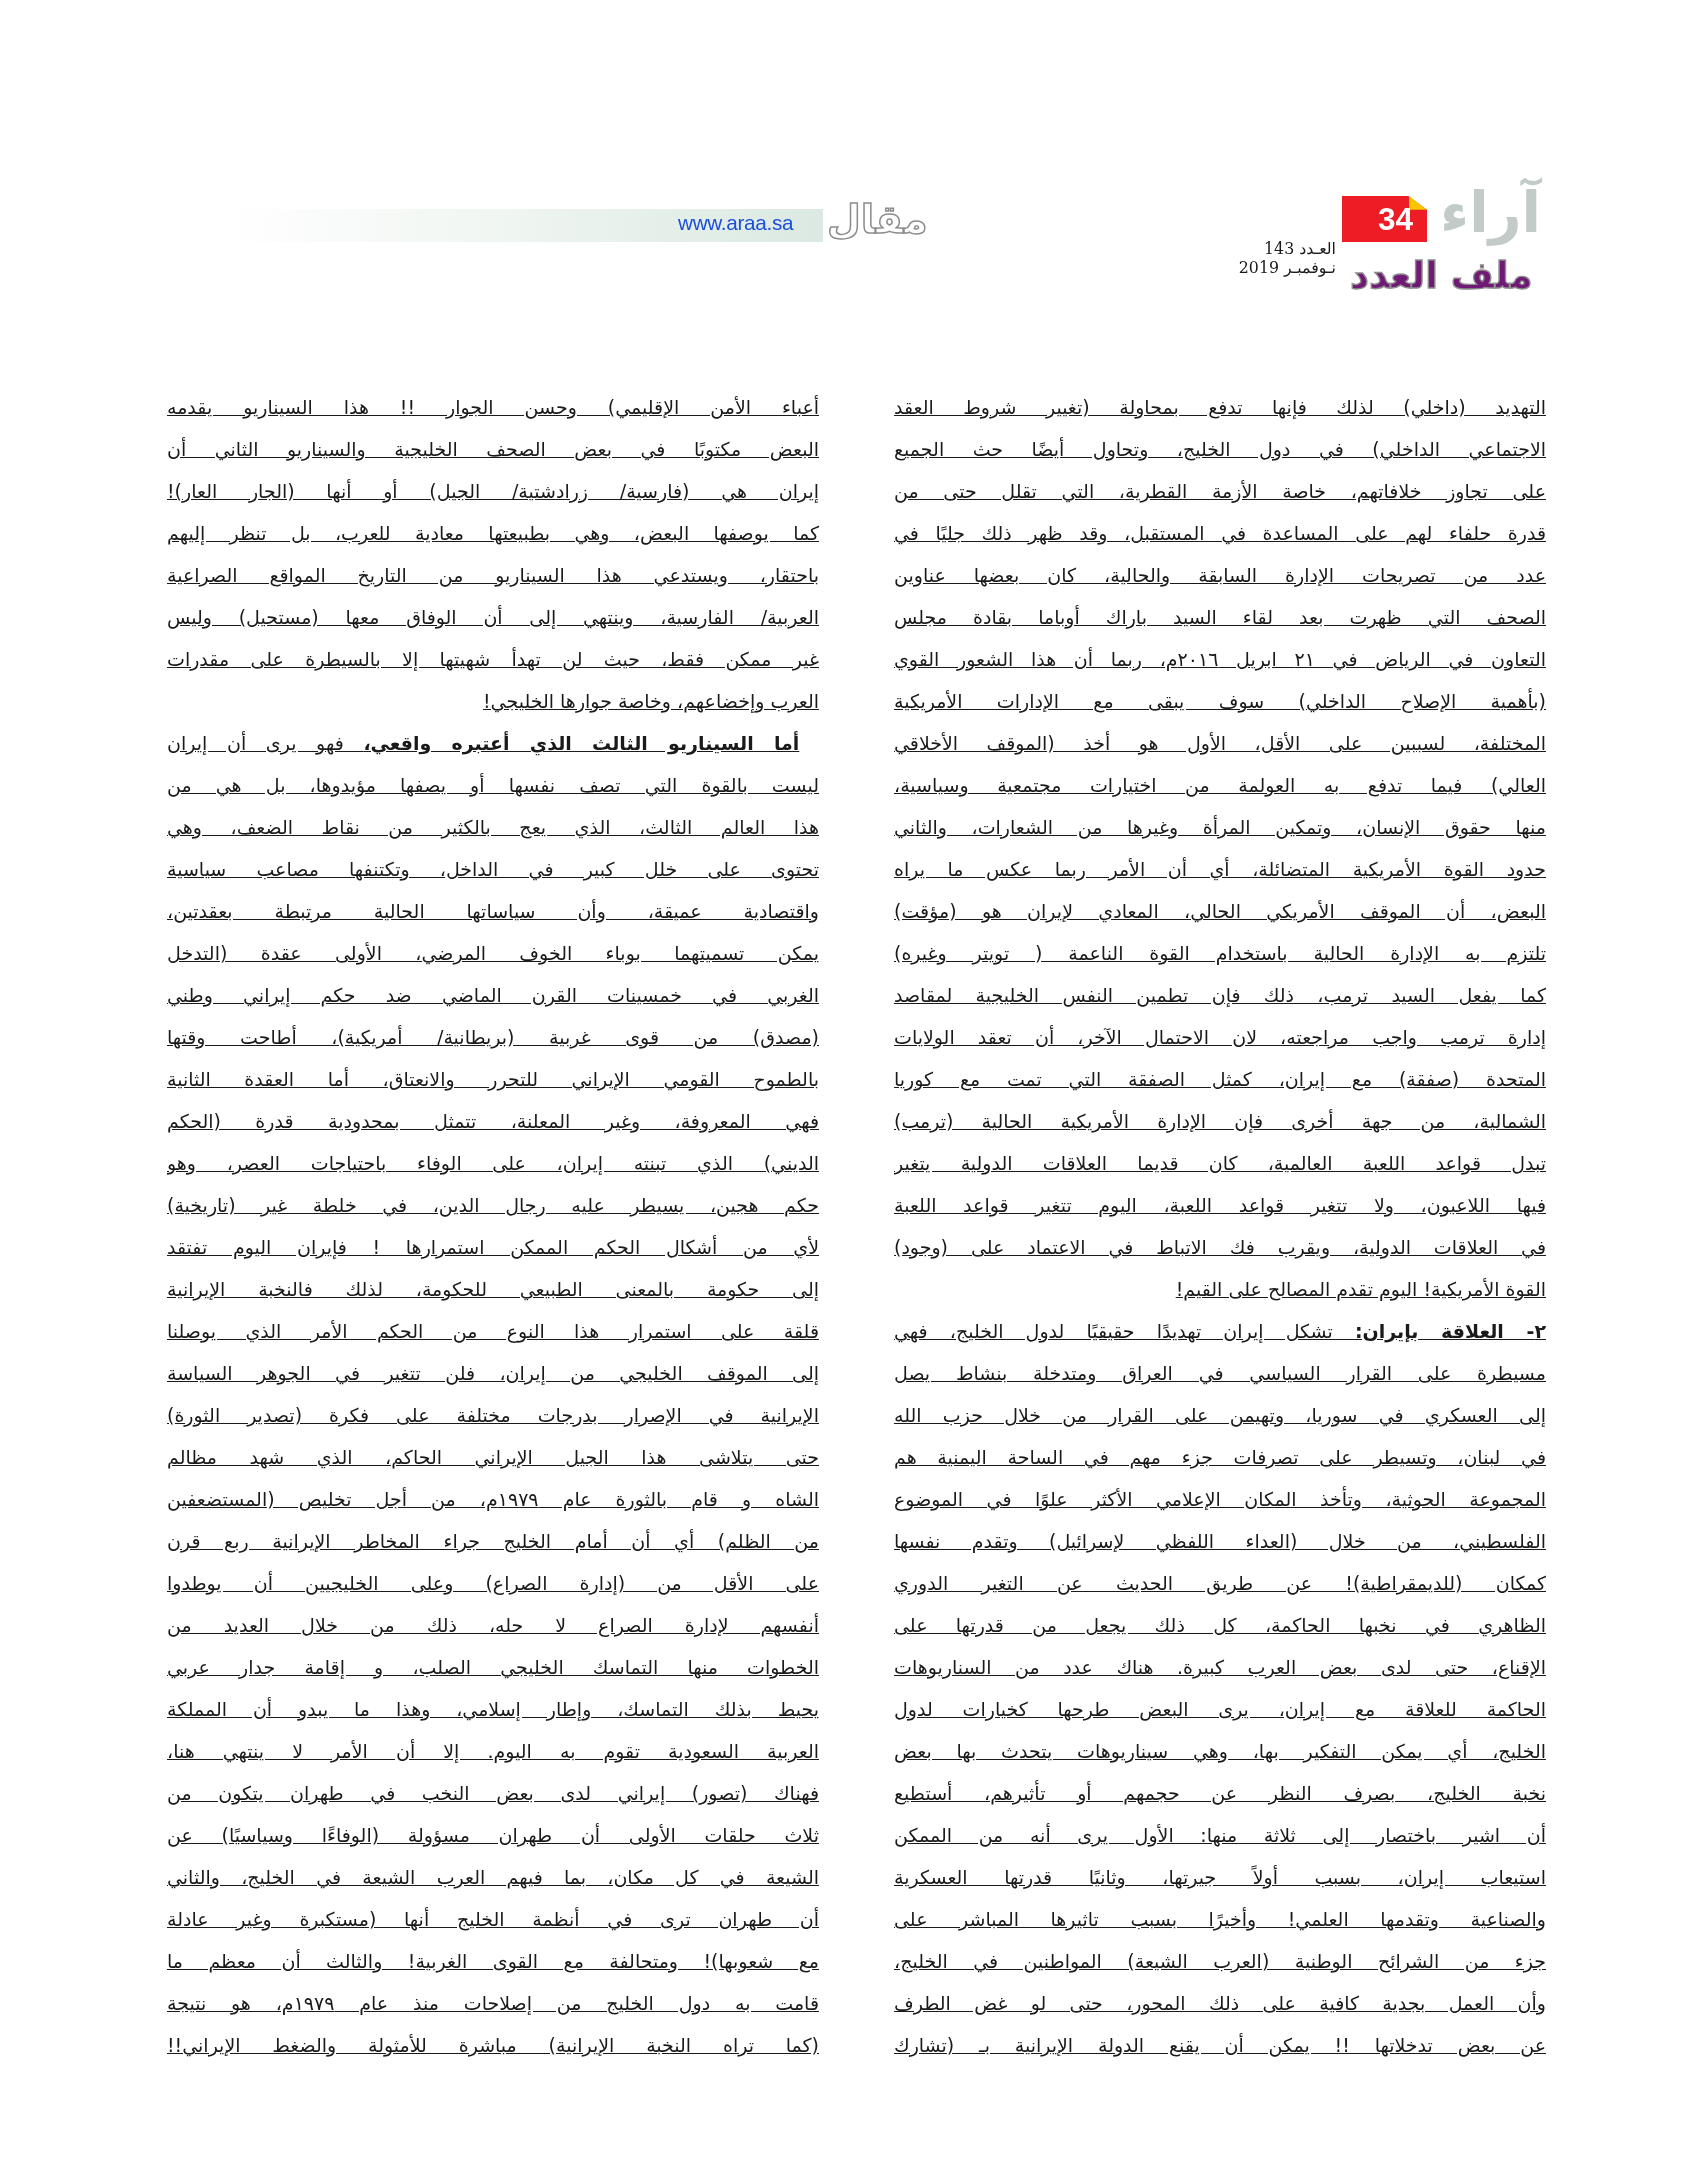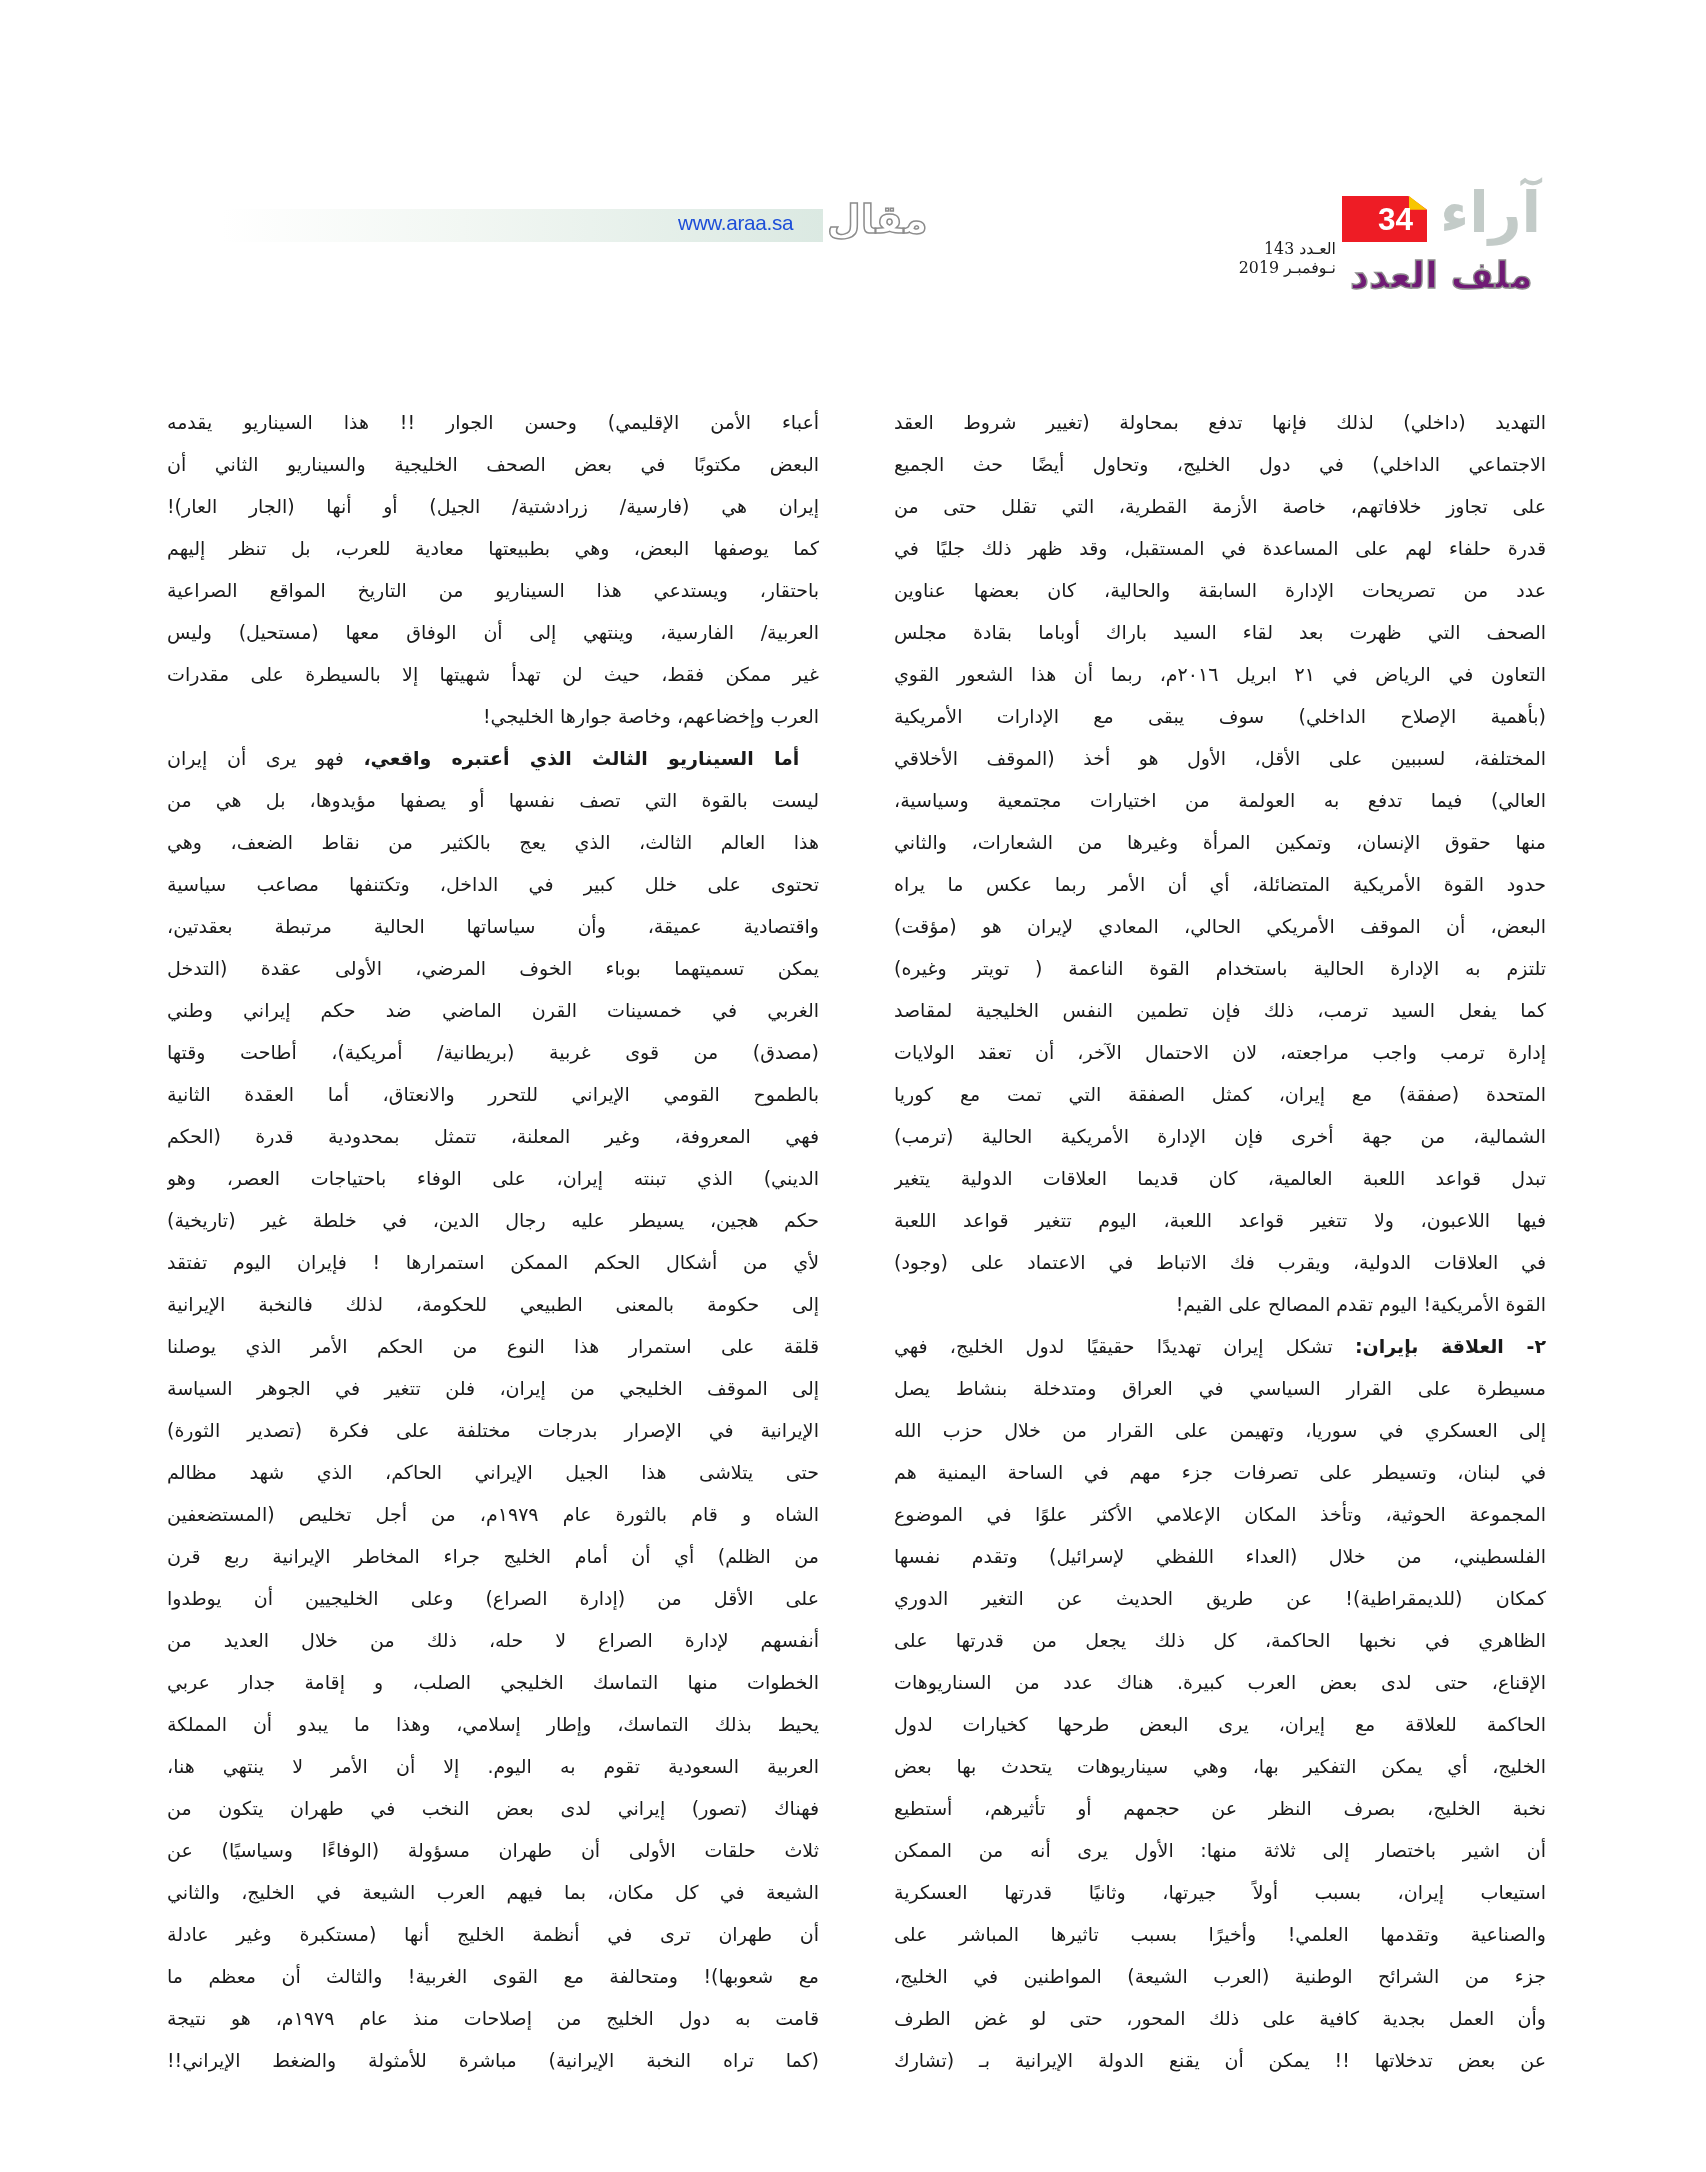--- a/index.html
+++ b/index.html
@@ -24,22 +24,22 @@
       clip-path:polygon(0 0, 100% 100%, 0 100%); }
   .page-number { position:absolute; left:1342px; top:196px; width:71px; height:46px; line-height:46px;
       text-align:right; color:#ffffff; font-family:"Liberation Sans", sans-serif; font-weight:bold; font-size:31.5px; }
   .issue-info { position:absolute; left:1214px; top:196px; width:122px; direction:rtl; text-align:right;
       font-family:"DejaVu Serif", serif; font-size:15.8px; line-height:18.7px; color:#1a1a1a;margin-top:44px; }
   .issue-info span { display:block; white-space:nowrap; }
   .file-label { position:absolute; left:1350px; top:254px; font-family:"DejaVu Sans", sans-serif;
       font-size:37px; font-weight:bold; color:#701a75; direction:rtl; -webkit-text-stroke:1.4px #8e8e8e; }
 
   
-  .column { position:absolute; top:401px; direction:rtl; font-family:"DejaVu Sans", sans-serif;
-      font-size:19px; }
+  .column { position:absolute; top:386px; direction:rtl; font-family:"DejaVu Sans", sans-serif;
+      font-size:19px;text-decoration:underline; }
   .col-right { left:894px; width:652px; }
   .col-left { left:167px; width:652px; }
   .line { height:42px; line-height:42px; text-align:justify; text-align-last:justify;
       white-space:nowrap; overflow:hidden; }
   .line.last { text-align-last:right; }
   .line.indent { padding-right:19.7px; }
   .bold { font-weight:bold; }
 </style>
 </head>
 <body>

